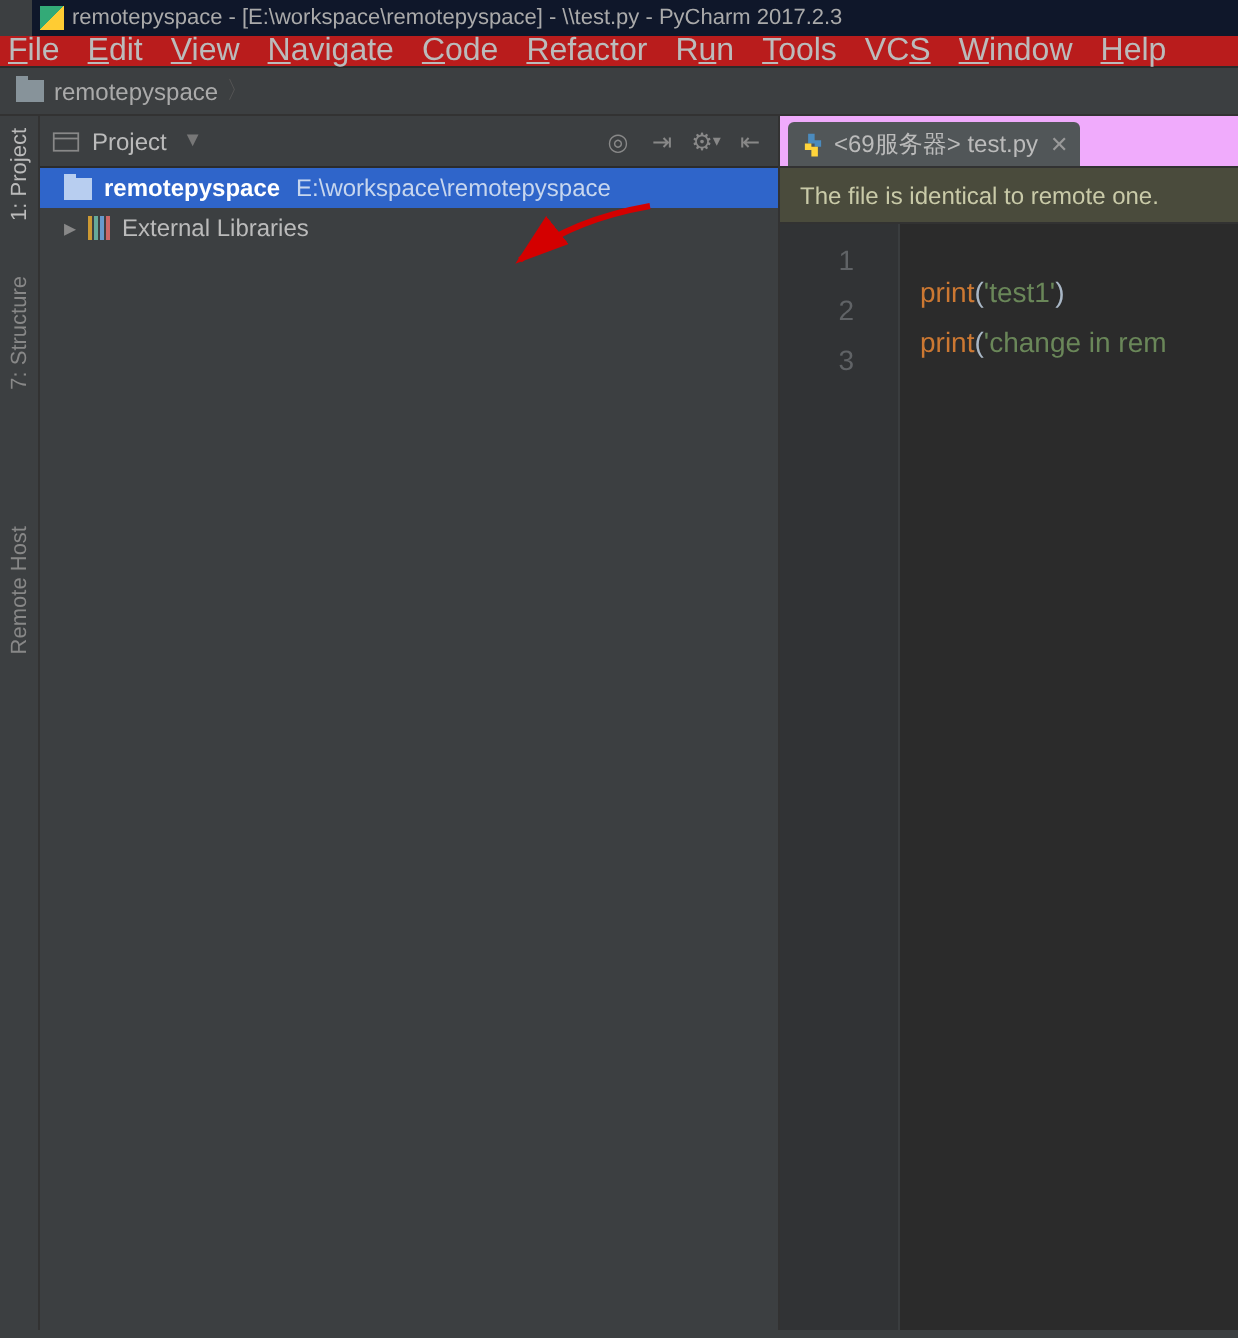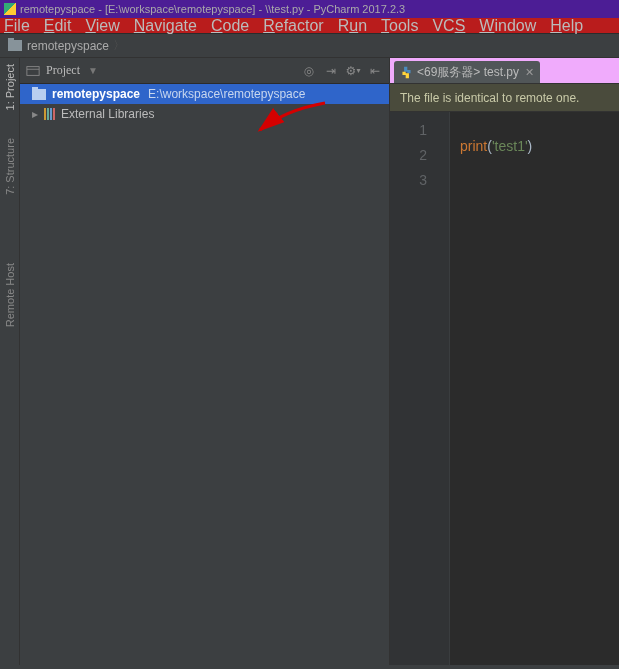--- a/index.html
+++ b/index.html
@@ -1,33 +1,33 @@
 <!DOCTYPE html>
 <html><head>
   <meta charset="utf-8">
   <style>
     * { margin: 0; padding: 0; box-sizing: border-box; font-family: "Segoe UI", sans-serif; }
     body { background: #3c3f41; color: #bbb; font-size: 12px; width: 619px; height: 669px; overflow: hidden; position: relative; }
-    .titlebar { height: 18px; background: #4c1d95; color: #aaa; padding: 0 4px; display: flex; align-items: center; font-size: 11px; }
+    .titlebar { height: 18px; background: #0f172a; color: #aaa; padding: 0 4px; display: flex; align-items: center; font-size: 11px; margin-left: 16px; }
     .titlebar .icon { width: 12px; height: 12px; margin-right: 4px; background: linear-gradient(135deg,#3a7 0%,#3a7 50%,#fc3 50%,#fc3 100%); }
     .menubar { height: 16px; background: #b91c1c; display: flex; align-items: center; padding: 0 4px; font-size: 16px; color: #bbb; border-bottom: 1px solid #2b2b2b; }
     .menubar span { margin-right: 14px; cursor: pointer; }
     .menubar span u { text-decoration: underline; }
     .breadcrumb { height: 24px; display: flex; align-items: center; padding: 0 8px; color: #aaa; font-size: 12px; border-bottom: 1px solid #323232; }
     .breadcrumb .folder-icon { width: 14px; height: 11px; background: #87939a; margin-right: 5px; position: relative; }
     .breadcrumb .folder-icon::before { content:""; position:absolute; top:-2px; left:0; width:6px; height:2px; background:#87939a; }
     .breadcrumb .chev { margin-left: 4px; color: #555; }
     .main { display: flex; height: calc(100% - 62px); }
     .left-gutter { width: 20px; background: #3c3f41; border-right: 1px solid #323232; display: flex; flex-direction: column; align-items: center; padding-top: 6px; gap: 28px; }
     .rot { writing-mode: vertical-rl; transform: rotate(180deg); font-size: 11px; color: #888; cursor: pointer; display:flex; align-items:center; gap:3px; }
     .rot.active { color: #bbb; }
     .project-panel { width: 370px; background: #3c3f41; border-right: 1px solid #323232; display:flex; flex-direction:column; }
     .project-header { height: 26px; display:flex; align-items:center; padding: 0 6px; border-bottom: 1px solid #2b2b2b; background:#3c3f41; }
     .project-header .flip { width:14px; height:14px; margin-right:6px; display:inline-block; }
-    .project-header .title { color:#bbb; font-size:12px;font-family:Liberation Serif, serif; }
+    .project-header .title { color:#bbb; font-size:12px; }
     .project-header .dd { margin-left:8px; color:#777; font-size:10px; }
     .project-header .spacer { flex:1; }
     .project-header .tool { width:16px; height:16px; margin-left:6px; color:#888; cursor:pointer; display:flex; align-items:center; justify-content:center; }
     .tree { flex:1; overflow:auto; font-size:12px; }
     .tree-row { height: 20px; display:flex; align-items:center; padding-left: 12px; cursor:pointer; }
     .tree-row.sel { background:#2f65ca; color:#fff; }
     .tree-row .folder-icon { width: 14px; height: 11px; background: #87939a; margin-right: 6px; position: relative; }
     .tree-row .folder-icon::before { content:""; position:absolute; top:-2px; left:0; width:6px; height:2px; background:#87939a; }
     .tree-row.sel .folder-icon { background:#b8cef0; }
     .tree-row.sel .folder-icon::before { background:#b8cef0; }
@@ -142,21 +142,21 @@
     </div>
     <div class="banner">
       <span>The file is identical to remote one.</span>
     </div>
     <div class="editor">
       <div class="gutter">
         <div>1</div>
         <div>2</div>
         <div>3</div>
       </div>
-      <div class="code" id="code-content"><div><span class="kw">print</span><span>(</span><span class="str">'test1'</span><span>)</span></div><div>&nbsp;</div></div>
+      <div class="code" id="code-content"><div><span class="kw">print</span><span>(</span><span class="str">'test1'</span><span>)</span></div><div><span class="kw">print</span><span>(</span><span class="str">'change in rem</span></div><div>&nbsp;</div></div>
     </div>
   </div>
 </div>
 
 <svg class="arrow-annot" width="160" height="60">
   <defs>
       <marker id="ah" markerWidth="10" markerHeight="10" refX="8" refY="3" orient="auto">
         <path d="M0,0 L0,6 L9,3 z" fill="#d40000"></path>
       </marker>
     </defs>

